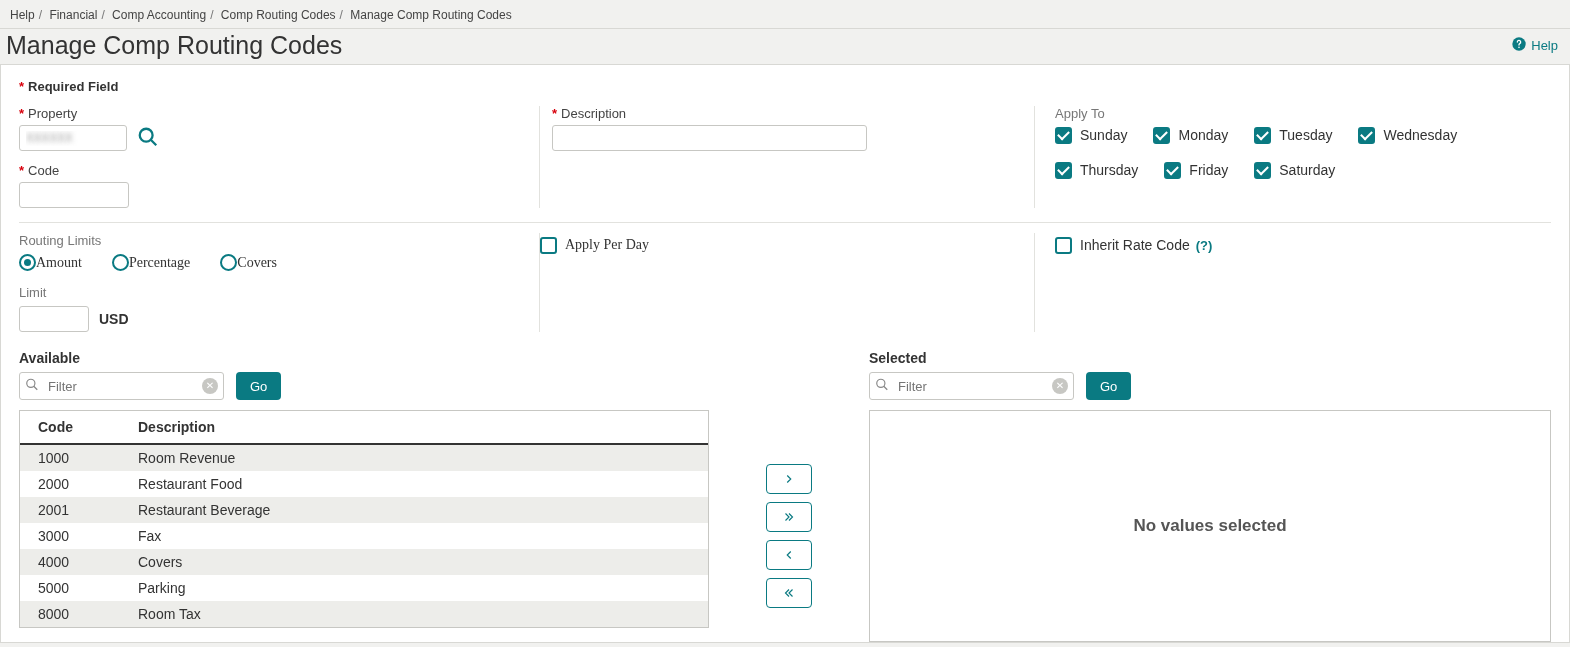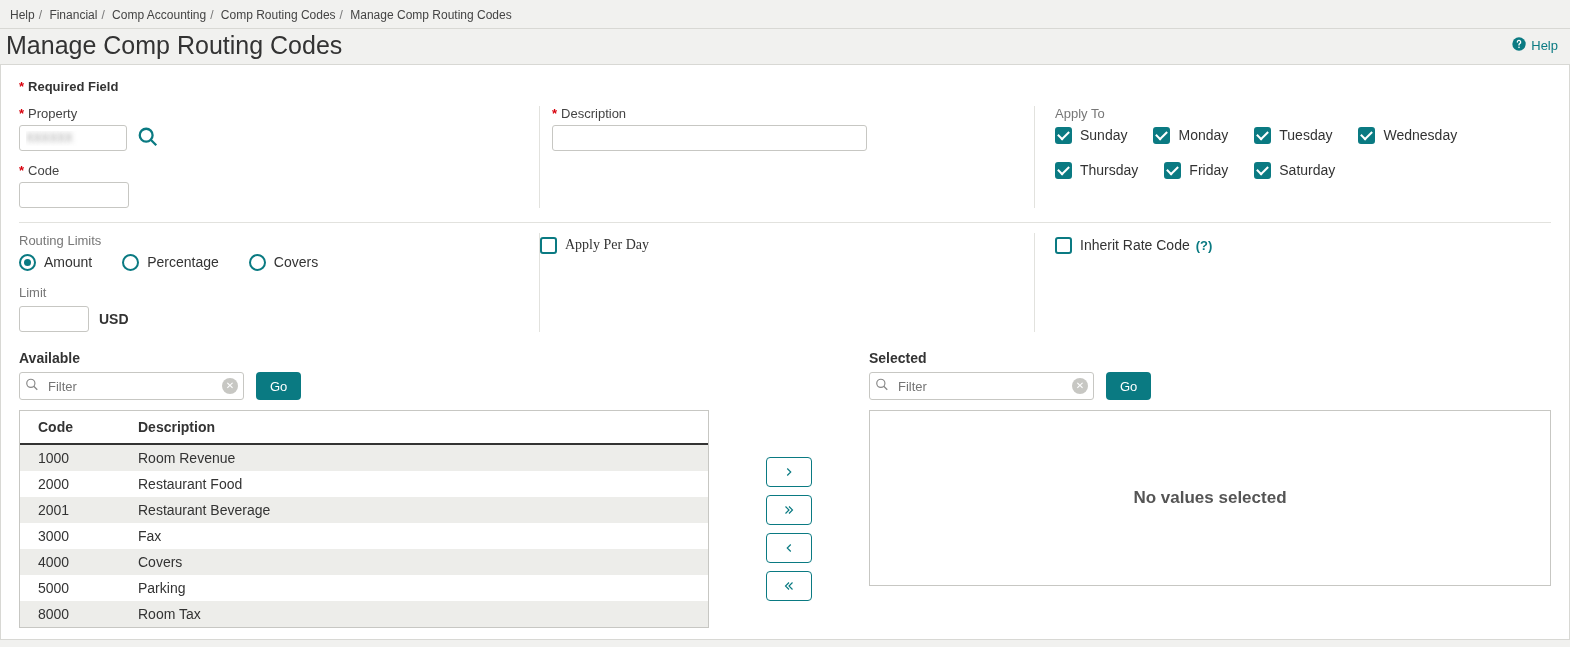--- a/index.html
+++ b/index.html
@@ -117,21 +117,21 @@
     content: "";
     width: 5px; height: 9px;
     border: solid #fff;
     border-width: 0 2px 2px 0;
     transform: rotate(45deg) translate(-1px,-1px);
   }
   .chk .lbl { font-size: 14px; color: #333; }
 
   
   .radios { display: flex; gap: 30px; margin-top: 4px; }
-  .rad { display: flex; align-items: flex-start; gap: 8px; cursor: pointer; }
+  .rad { display: flex; align-items: flex-end; gap: 0; cursor: pointer; font-family: Liberation Serif, serif; }
   .rad .circ {
     width: 17px; height: 17px;
     border: 2.5px solid #0a7a82;
     border-radius: 50%;
     display: flex; align-items: center; justify-content: center;
     background: #fff;
   }
   .rad.selected .circ::after {
     content: "";
     width: 7px; height: 7px; border-radius: 50%;
@@ -177,21 +177,21 @@
     cursor: pointer;
     display: flex; align-items: center; justify-content: center;
   }
   .shuttle-ctrls button svg { width: 14px; height: 14px; stroke: #0a7a82; fill: none; stroke-width: 2; }
 
   .panel-title { font-weight: 600; font-size: 14px; margin-bottom: 6px; }
 
   .filter-row { display: flex; gap: 12px; align-items: center; margin-bottom: 10px; }
   .filter-box {
     position: relative;
-    width: 225px;
+    width: 205px;
   }
   .filter-box input {
     width: 100%;
     height: 28px;
     border: 1px solid #c7c7c3;
     border-radius: 3px;
     padding: 2px 28px 2px 28px;
     font-size: 13px;
   }
   .filter-box .ficon {
@@ -235,21 +235,21 @@
     padding: 5px 18px;
     color: #333;
   }
   table.data tbody tr:nth-child(odd) td { background: #ededea; }
   table.data tbody tr:nth-child(even) td { background: #fff; }
   table.data th.code-col, table.data td.code-col { width: 100px; }
 
   .selected-box {
     border: 1px solid #c7c7c3;
     background: #fff;
-    height: 176px;
+    height: 232px;
     display: flex; align-items: center; justify-content: center;
   }
   .no-values {
     color: #555;
     font-weight: 600;
     font-size: 17px;
   }
   .blur-contents {
     color: transparent;
     text-shadow: 0 0 5px rgba(100,100,100,0.6);

